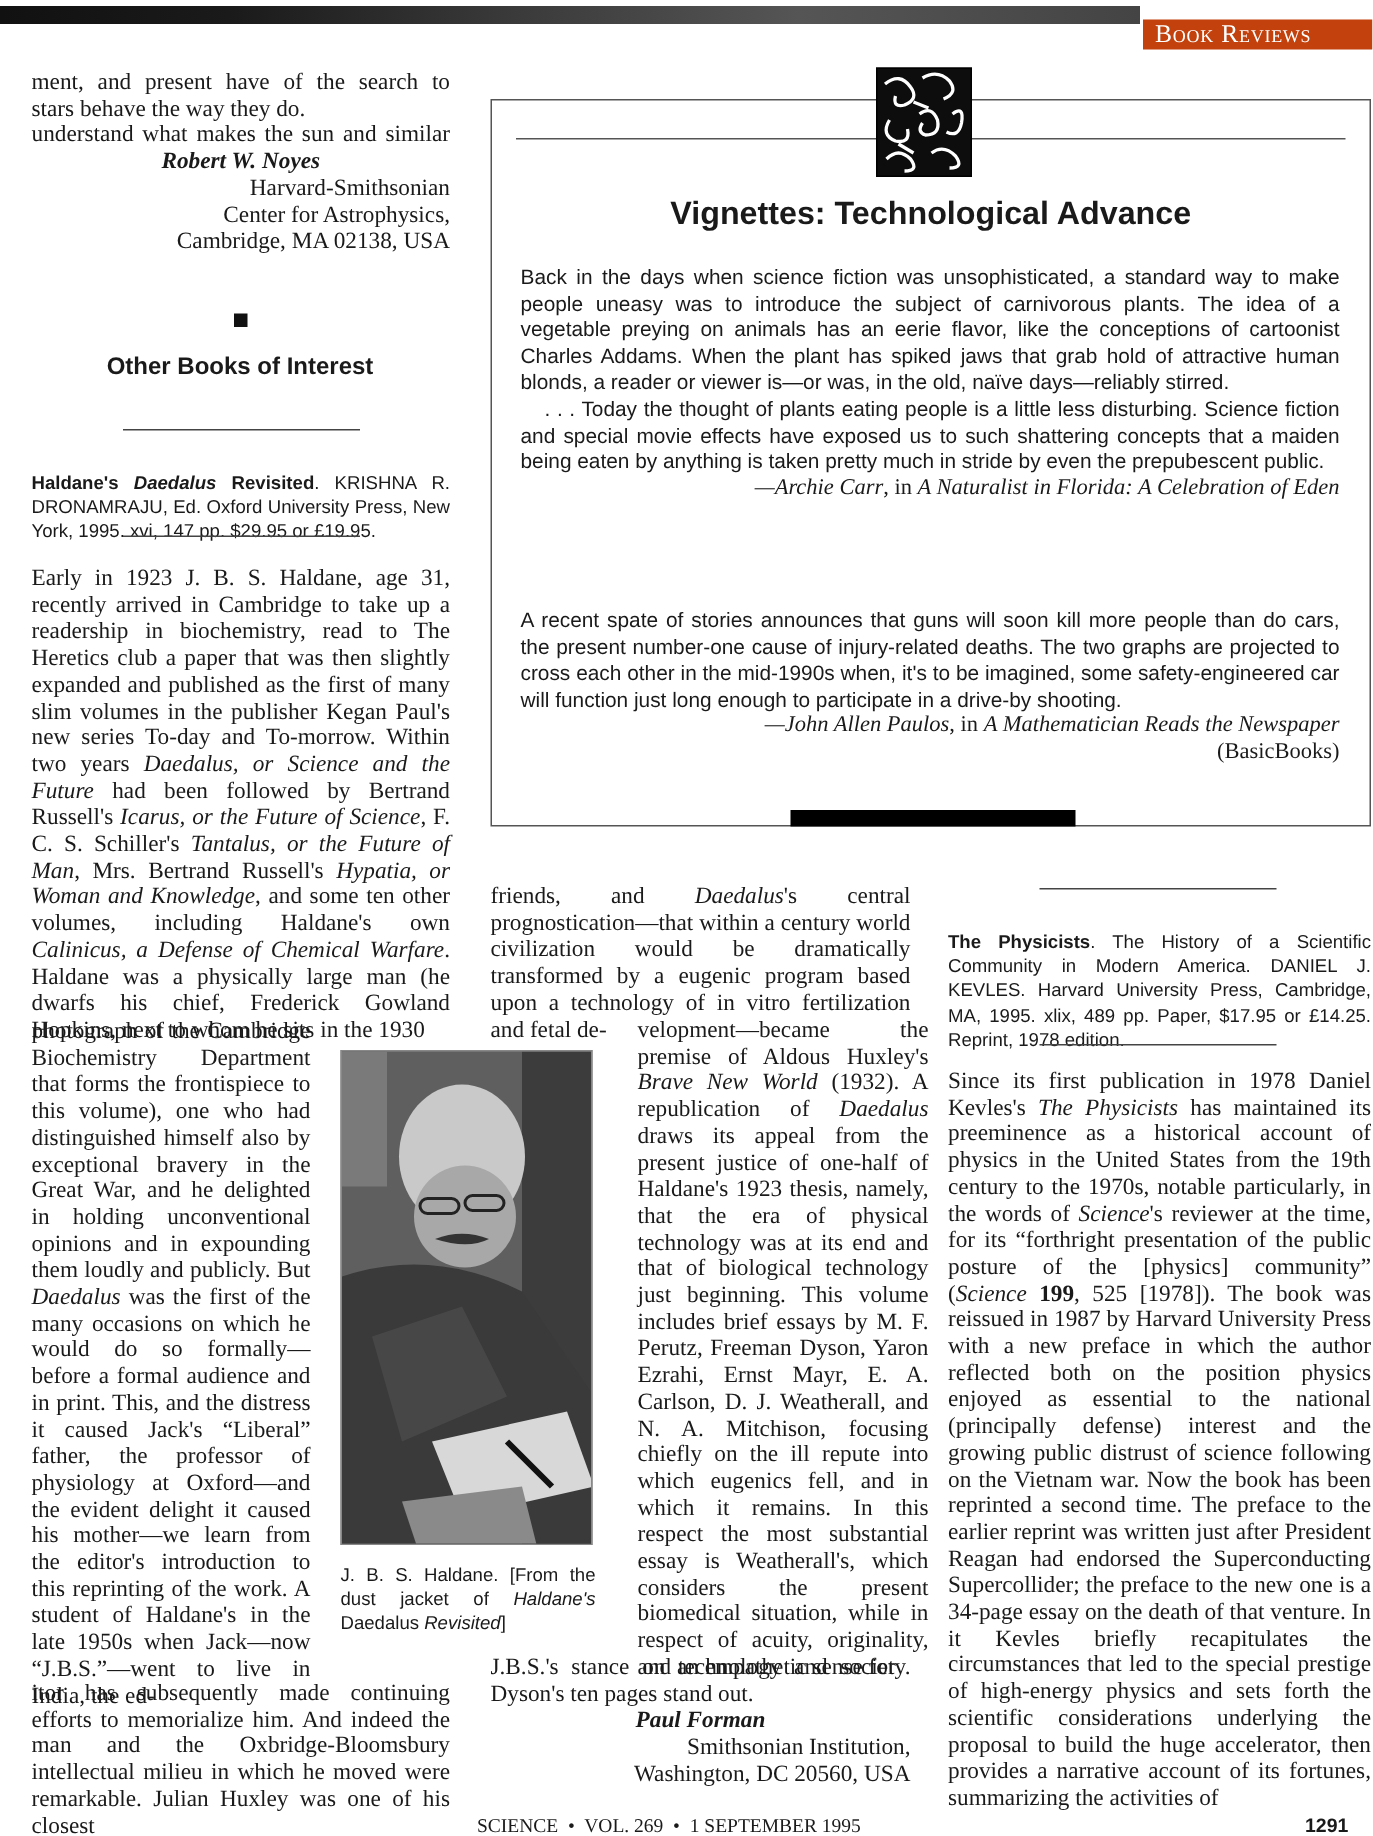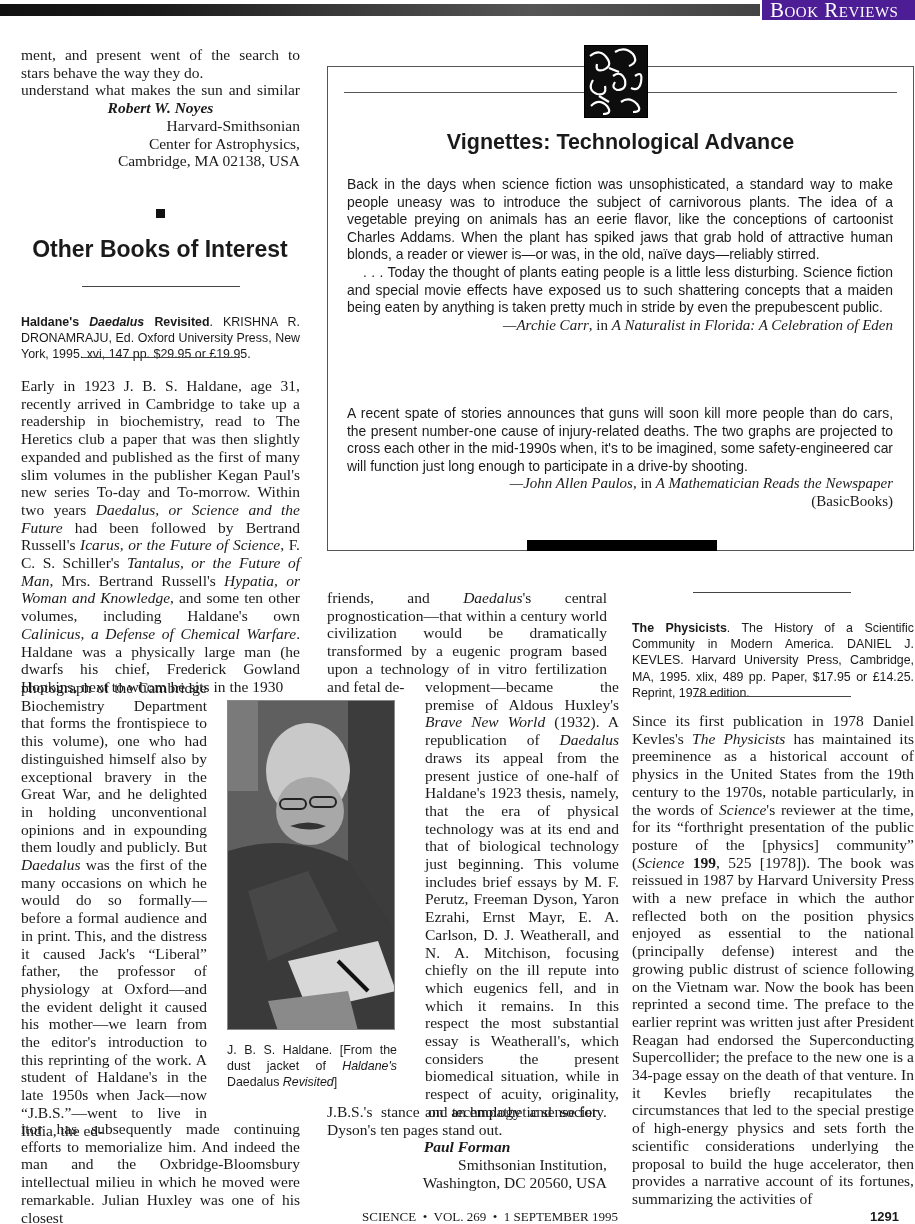--- a/index.html
+++ b/index.html
@@ -3,32 +3,32 @@
 <meta charset="utf-8">
 <style>
   html, body { margin:0; padding:0; background:#fff; }
   body { width:915px; height:1224px; position:relative; overflow:hidden; color:#1a1a1a; }
   .serif { font-family: "Liberation Serif", "DejaVu Serif", serif; }
   .sans { font-family: "Liberation Sans", "DejaVu Sans", sans-serif; }
 
   
   .topbar { position:absolute; left:0; top:4px; width:760px; height:12px;
     background: linear-gradient(90deg,#111 0%,#1a1a1a 20%,#3a3a3a 45%,#555 70%,#444 100%); }
-  .section-tag { position:absolute; left:762px; top:0; width:153px; height:20px; background:#4c1d95; color:#fff;
-    font-size:21px; line-height:20px; padding-left:8px; box-sizing:border-box; letter-spacing:0.5px; font-variant:small-caps; }
+  .section-tag { position:absolute; left:762px; top:13px; width:153px; height:20px; background:#c2410c; color:#fff;
+    font-size:17px; line-height:20px; padding-left:8px; box-sizing:border-box; letter-spacing:0.5px; font-variant:small-caps; }
 
   
   .col { position:absolute; font-size:15.5px; line-height:17.7px; text-align:justify; }
   .p { margin:0; }
   .sig { text-align:right; line-height:17.7px; }
   .sig .name { font-weight:bold; font-style:italic;text-align:center; }
   .sig .aff { }
 
   .bullet { position:absolute; left:156px; top:209px; width:9px; height:9px; background:#111; }
-  .h-other { position:absolute; left:0; top:236px; width:320px; text-align:center; font-size:23px; font-weight:bold; }
+  .h-other { position:absolute; left:0; top:236px; width:320px; text-align:center; font-size:16px; font-weight:bold; }
   .rule { position:absolute; height:1px; background:#444; }
   .bookref { position:absolute; font-size:12.4px; line-height:16.2px; text-align:justify;margin-top:15px; }
   .bookref b { font-weight:bold; }
 
   
   .vbox { position:absolute; left:327px; top:66px; width:587px; height:485px; border:1px solid #555; box-sizing:border-box; }
   .vbox .inner-rule { position:absolute; left:16px; right:16px; top:25px; height:1px; background:#555; }
   .ornament { position:absolute; left:584px; top:45px; width:62px; height:71px; background:#0d0d0d; border:1px solid #000; overflow:hidden; }
   .vtitle { position:absolute; left:327px; top:130px; width:587px; text-align:center; font-size:21.5px; font-weight:bold; }
   .vtext { position:absolute; left:347px; width:546px; font-size:13.9px; line-height:17.6px; text-align:justify; }
@@ -42,21 +42,21 @@
 
   .footer { position:absolute; top:1209px; font-size:13px; }
 </style>
 </head>
 <body>
 
 <div class="topbar"></div>
 <div class="section-tag serif">Book Reviews</div>
 
 <div class="col serif" style="left:21px; top:46px; width:279px;">
-  <p class="p" style="text-align:justify; text-align-last:justify;">ment, and present went of the search to</p>
+  <p class="p" style="text-align:justify; text-align-last:justify;">ment, and present have of the search to</p>
   <p class="p">stars behave the way they do.</p>
   <p class="p" style="text-align:justify; text-align-last:justify;">understand what makes the sun and similar</p>
   <div class="sig">
     <div class="name">Robert W. Noyes</div>
     <div class="aff">Harvard-Smithsonian</div>
     <div class="aff">Center for Astrophysics,</div>
     <div class="aff">Cambridge, MA 02138, USA</div>
   </div>
 </div>
 
@@ -147,20 +147,20 @@
 </div>
 
 <div class="rule" style="left:693px; top:592px; width:158px;"></div>
 <div class="bookref sans" style="left:632px; top:605px; width:282px;"><b>The Physicists</b><span>. The History of a Scientific Community in Modern America. DANIEL J. KEVLES. Harvard University Press, Cambridge, MA, 1995. xlix, 489 pp. Paper, $17.95 or £14.25. Reprint, 1978 edition.</span></div>
 <div class="rule" style="left:693px; top:696px; width:158px;"></div>
 
 <div class="col serif" style="left:632px; top:712px; width:282px;">
   <span>Since its first publication in 1978 Daniel Kevles's </span><i>The Physicists</i><span> has maintained its preeminence as a historical account of physics in the United States from the 19th century to the 1970s, notable particularly, in the words of </span><i>Science</i><span>'s reviewer at the time, for its “forthright presentation of the public posture of the [physics] community” (</span><i>Science</i><b> 199</b><span>, 525 [1978]). The book was reissued in 1987 by Harvard University Press with a new preface in which the author reflected both on the position physics enjoyed as essential to the national (principally defense) interest and the growing public distrust of science following on the Vietnam war. Now the book has been reprinted a second time. The preface to the earlier reprint was written just after President Reagan had endorsed the Superconducting Supercollider; the preface to the new one is a 34-page essay on the death of that venture. In it Kevles briefly recapitulates the circumstances that led to the special prestige of high-energy physics and sets forth the scientific considerations underlying the proposal to build the huge accelerator, then provides a narrative account of its fortunes, summarizing the activities of</span>
 </div>
 
-<div class="footer serif" style="left:318px;margin-left:44px;">
+<div class="footer serif" style="left:318px;">
   <span>SCIENCE</span>
   &nbsp;<span>•</span>&nbsp;
   <span>VOL. 269</span>
   &nbsp;<span>•</span>&nbsp;
   <span>1 SEPTEMBER 1995</span>
 </div>
 <div class="footer sans" style="left:870px; font-weight:bold;">1291</div>
 
 </body></html>

